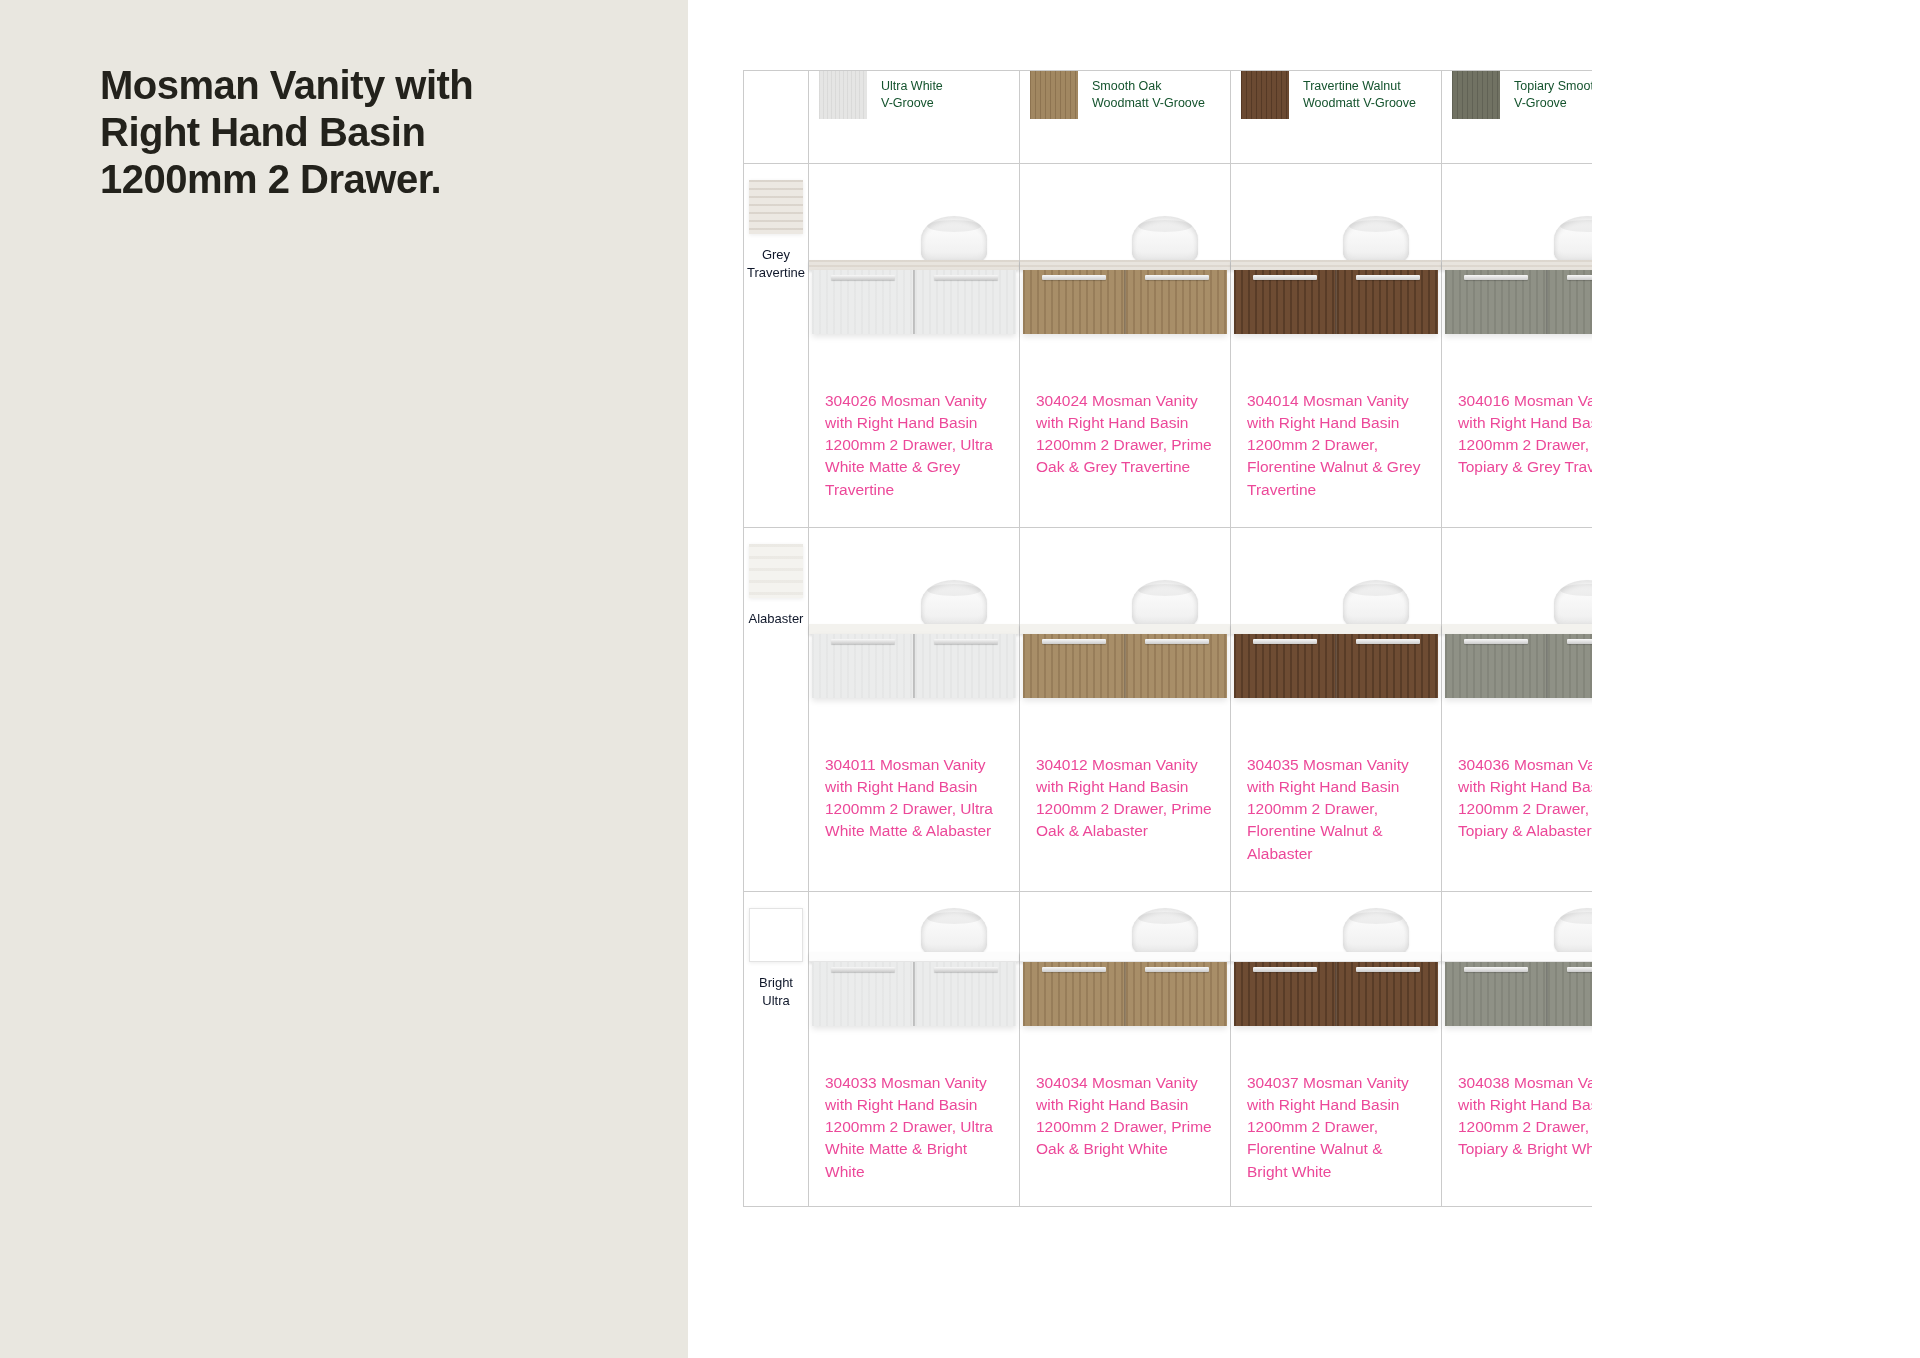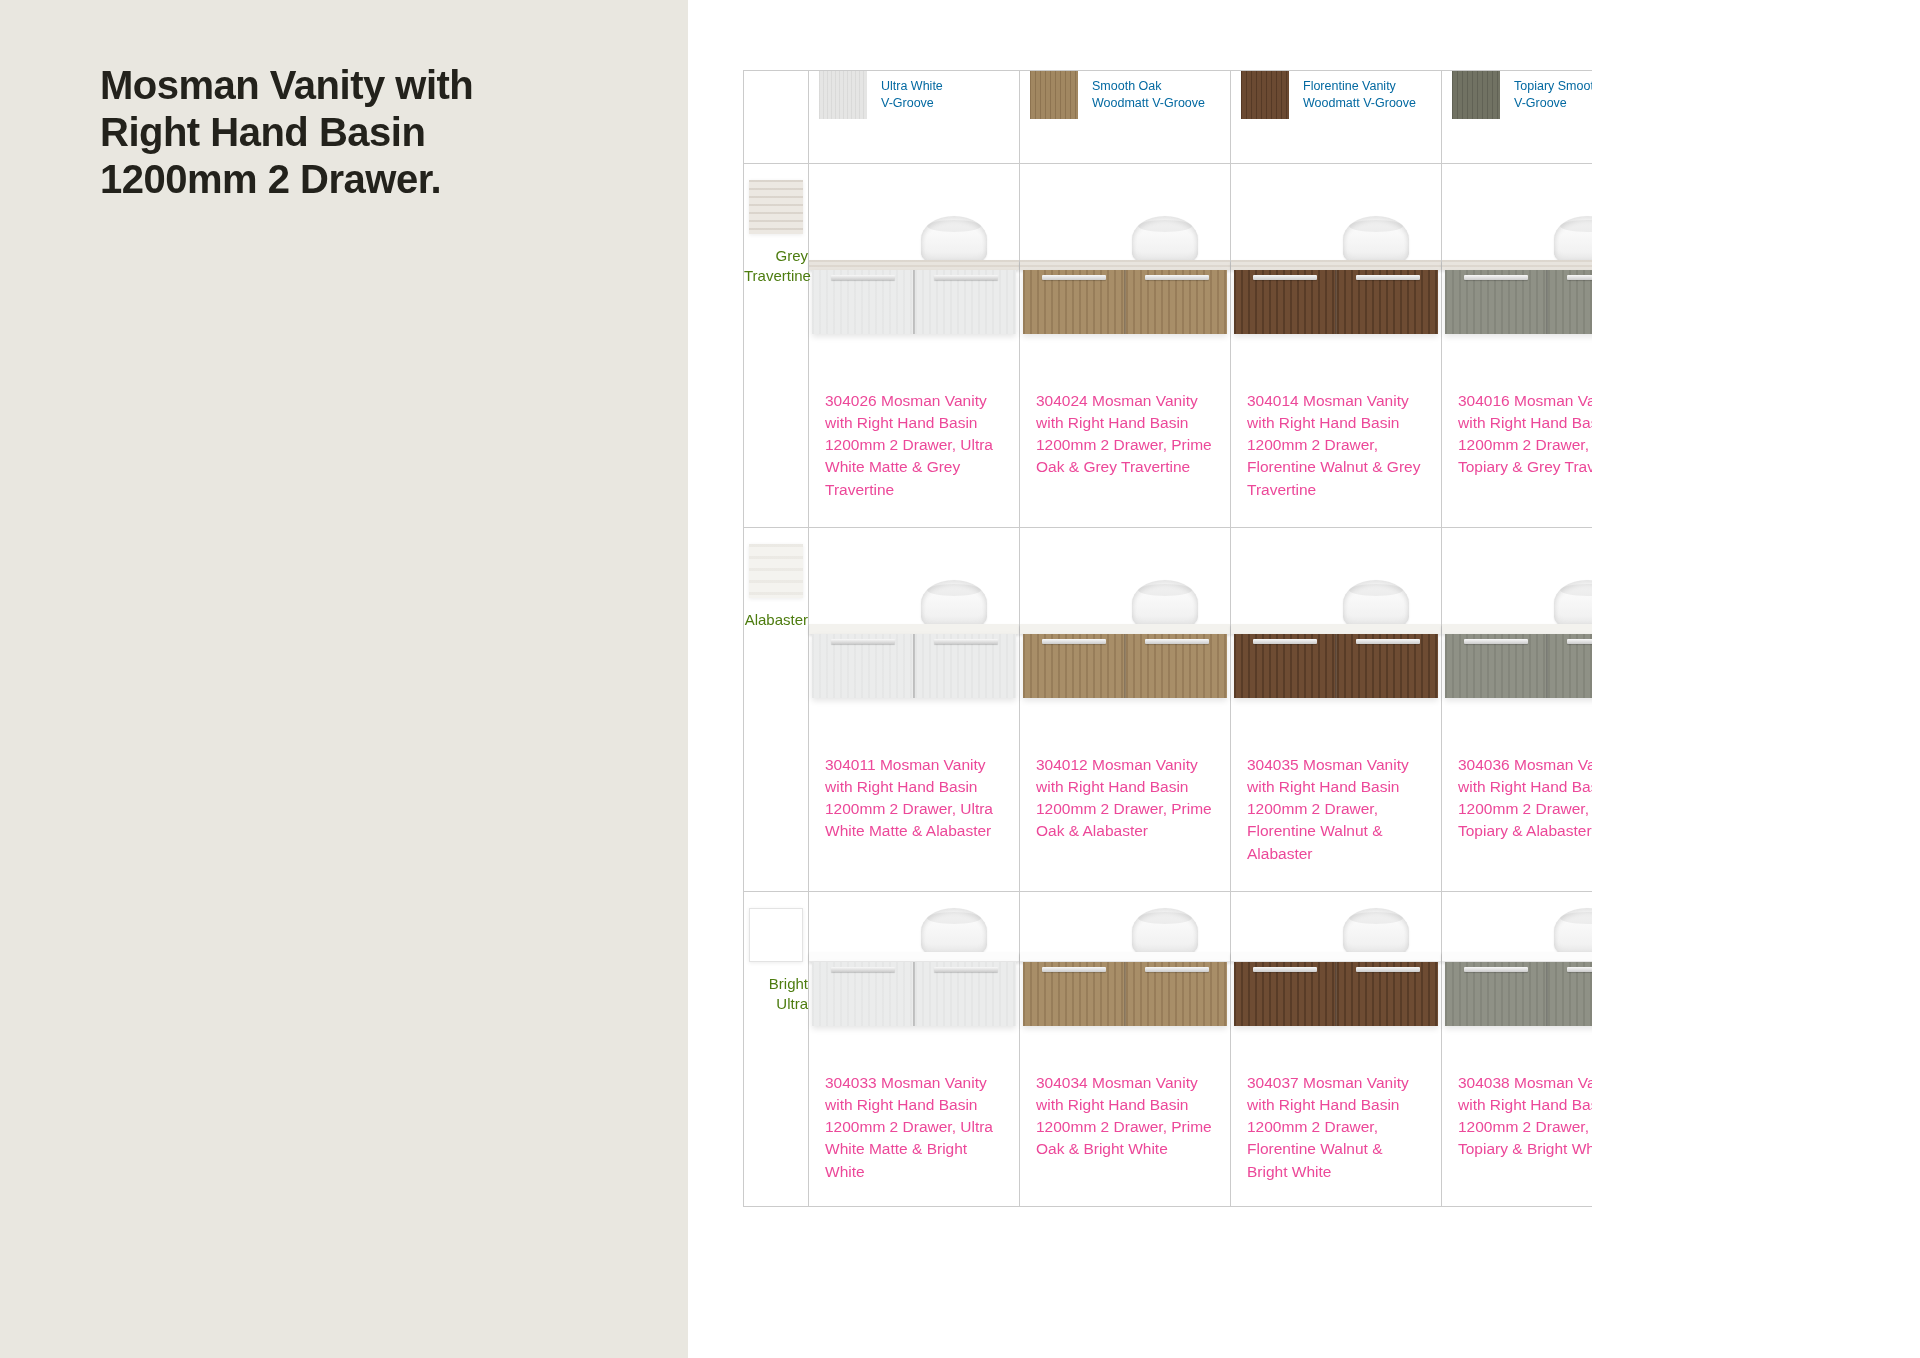--- a/index.html
+++ b/index.html
@@ -18,27 +18,27 @@
   table.variants td{border:1px solid #cbcbcb;padding:0;vertical-align:top;background:#fff;}
   td.corner{width:99px;}
   td.colhead{width:249px;height:92px;vertical-align:middle;}
   td.rowhead{vertical-align:top;text-align:center;}
   tr.r12 td{height:363px;}
   tr.r3 td{height:314px;}
 
   
   .colhead-inner{display:flex;align-items:center;gap:14px;padding:0 10px 0 10px;}
   .col-swatch{width:48px;height:48px;flex-shrink:0;}
-  .col-label{font-size:12.5px;line-height:1.4;color:#0369a1;}
+  .col-label{font-size:12.5px;line-height:1.4;color:#14532d;}
   .col-label span{display:block;}
 
   
   .rowhead-inner{display:flex;flex-direction:column;align-items:center;padding-top:16px;}
   .row-swatch{width:54px;height:54px;margin-bottom:12px;box-shadow:0 1px 4px rgba(0,0,0,.08);}
-  .row-label{font-size:15px;line-height:1.35;color:#4d7c0f;width:64px;text-align:right;}
+  .row-label{font-size:13px;line-height:1.35;color:#0f172a;width:64px;text-align:center;}
 
   
   .sw-ultra-white{background:#e5e5e4 repeating-linear-gradient(90deg,rgba(0,0,0,.05) 0 1px,transparent 1px 4px);}
   .sw-prime-oak{background:#a18761 repeating-linear-gradient(90deg,rgba(70,45,20,.22) 0 1px,transparent 1px 5px);}
   .sw-florentine-walnut{background:#6b4a32 repeating-linear-gradient(90deg,rgba(30,15,5,.28) 0 1px,transparent 1px 5px);}
   .sw-topiary{background:#717263 repeating-linear-gradient(90deg,rgba(0,0,0,.14) 0 1px,transparent 1px 5px);}
   .sw-grey-travertine{background:#ece8e2 repeating-linear-gradient(180deg,rgba(186,176,164,.35) 0 2px,transparent 2px 8px);}
   .sw-alabaster{background:#f4f3ef repeating-linear-gradient(180deg,rgba(210,206,198,.25) 0 3px,transparent 3px 12px);}
   .sw-bright-white{background:#ffffff;border:1px solid #e3e3e3;box-sizing:border-box;}
 
@@ -107,21 +107,21 @@
             <div class="col-label">
               <span>Smooth Oak</span>
                   <span>Woodmatt V-Groove</span>
             </div>
           </div>
         </td>
         <td class="colhead">
           <div class="colhead-inner">
             <div class="col-swatch sw-florentine-walnut"></div>
             <div class="col-label">
-              <span>Florentine Vanity</span>
+              <span>Travertine Walnut</span>
                   <span>Woodmatt V-Groove</span>
             </div>
           </div>
         </td>
         <td class="colhead">
           <div class="colhead-inner">
             <div class="col-swatch sw-topiary"></div>
             <div class="col-label">
               <span>Topiary Smooth</span>
                   <span>V-Groove</span>

